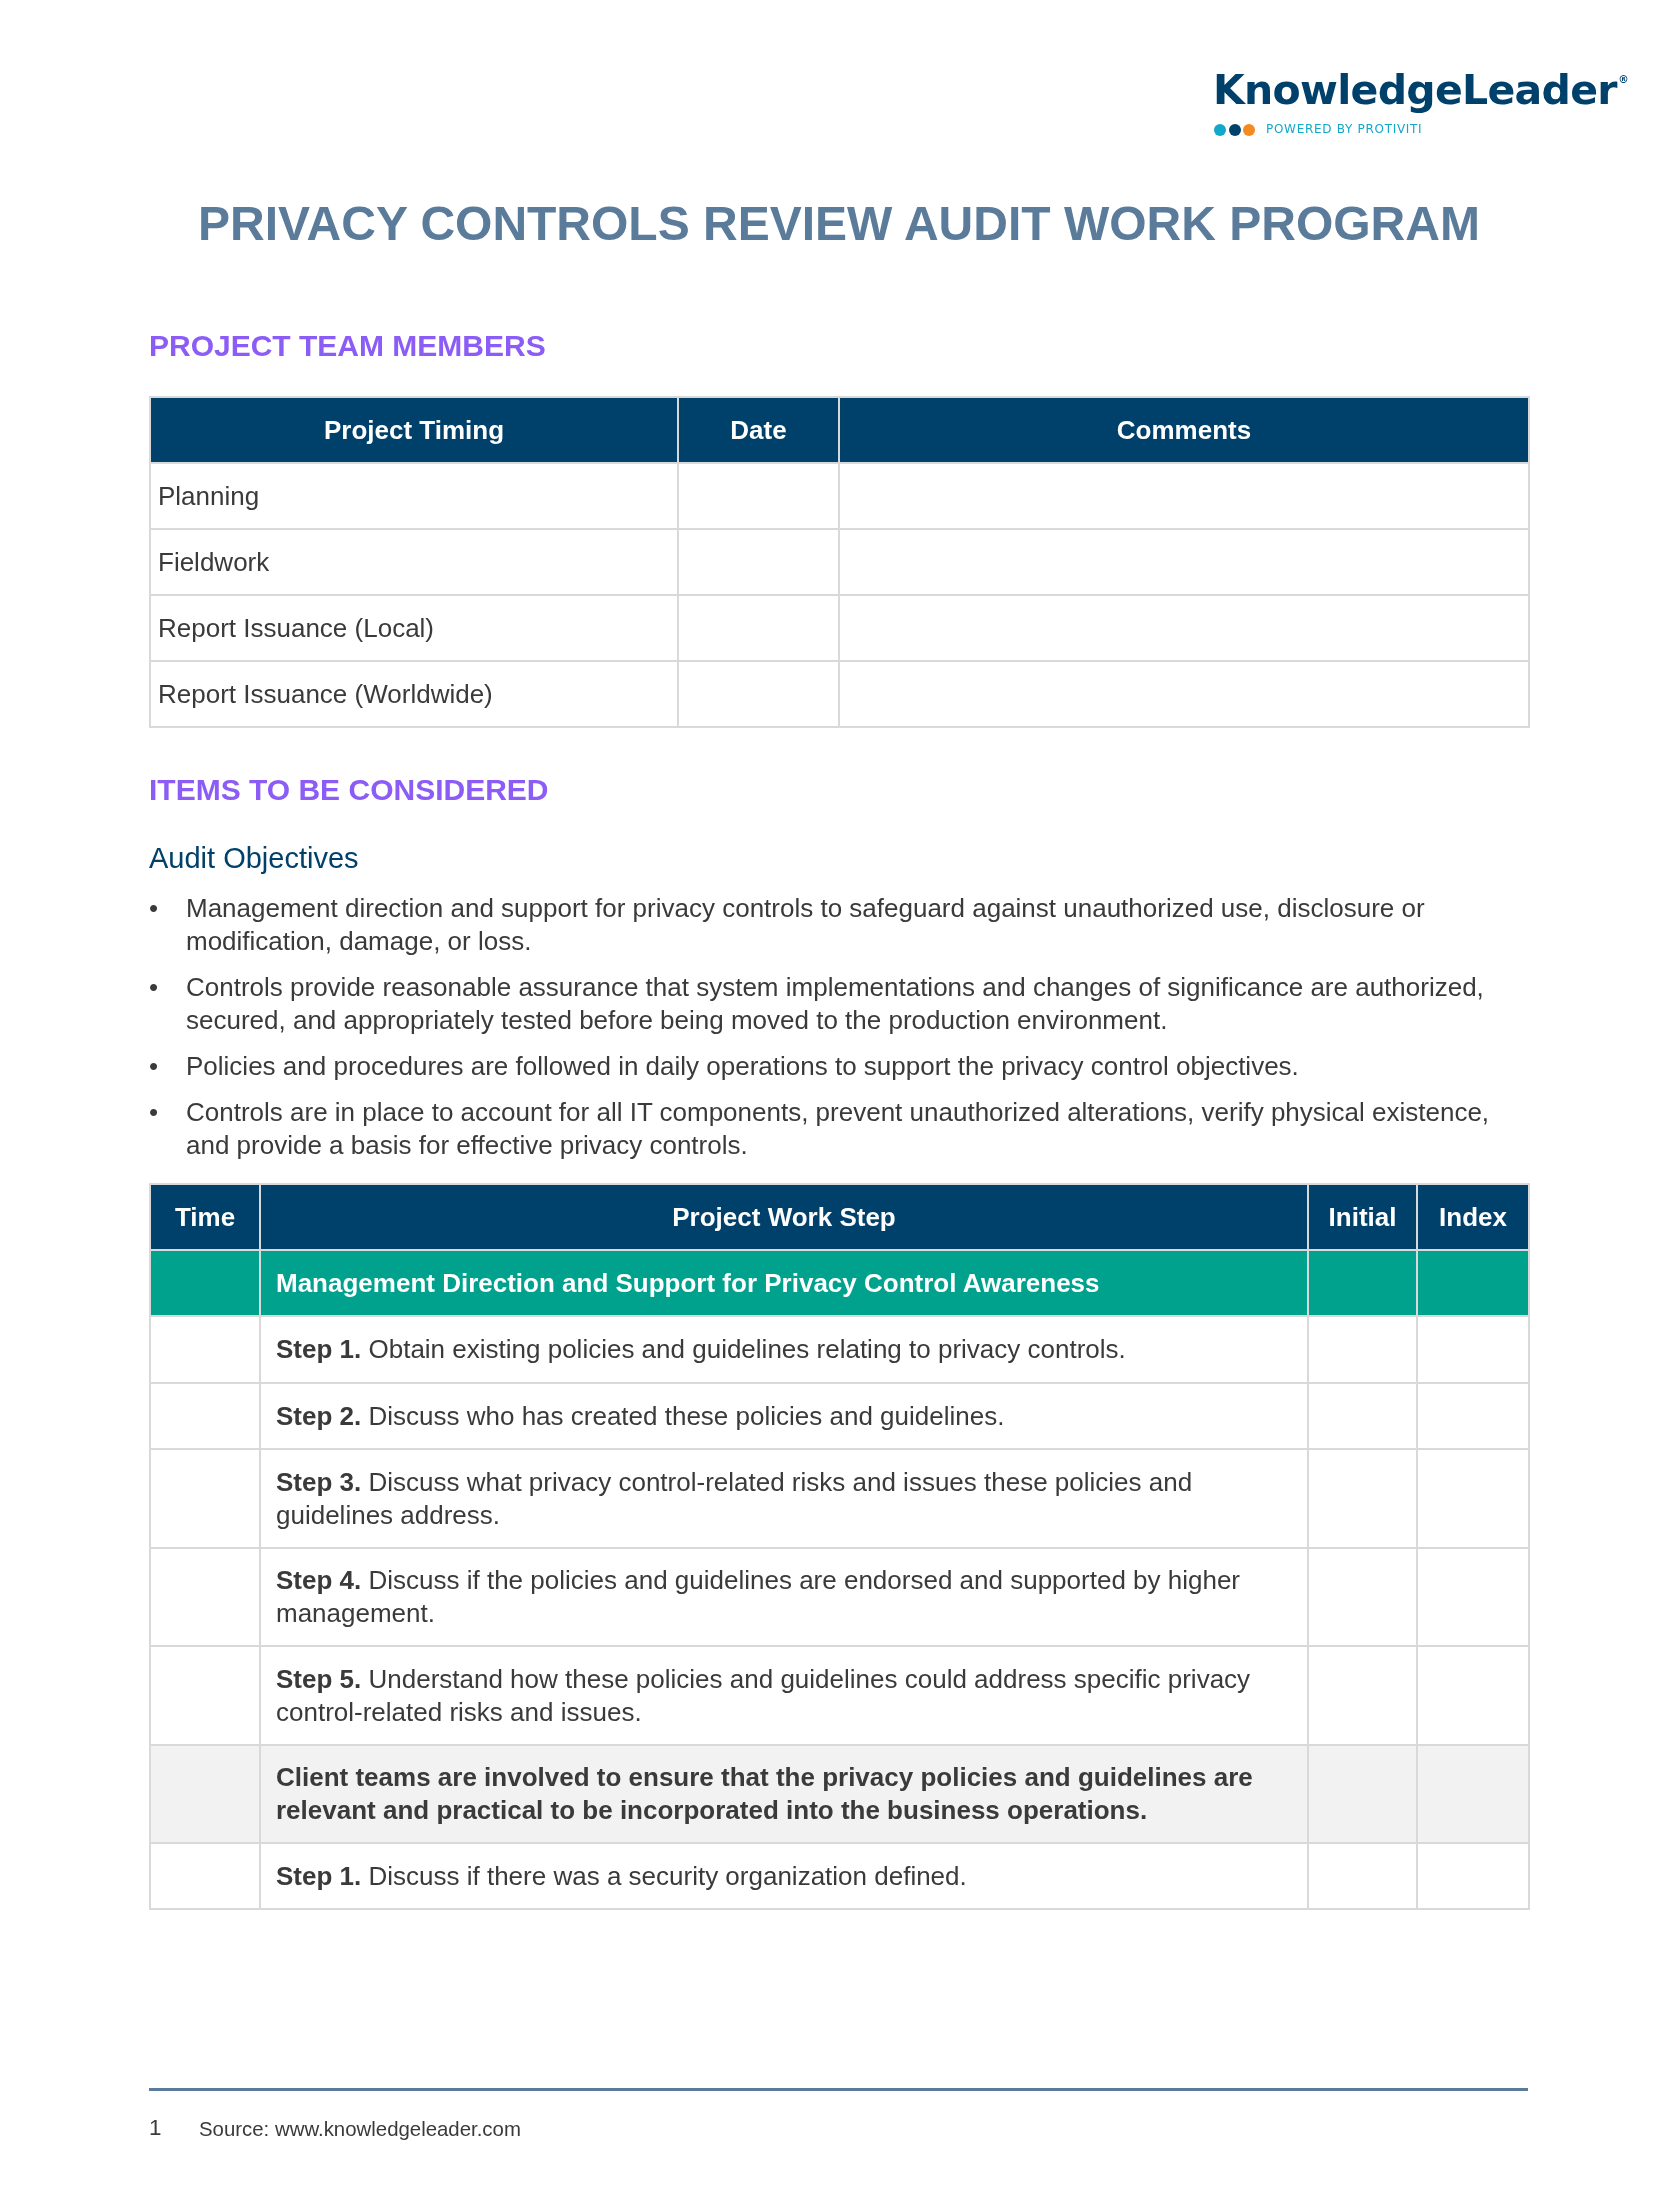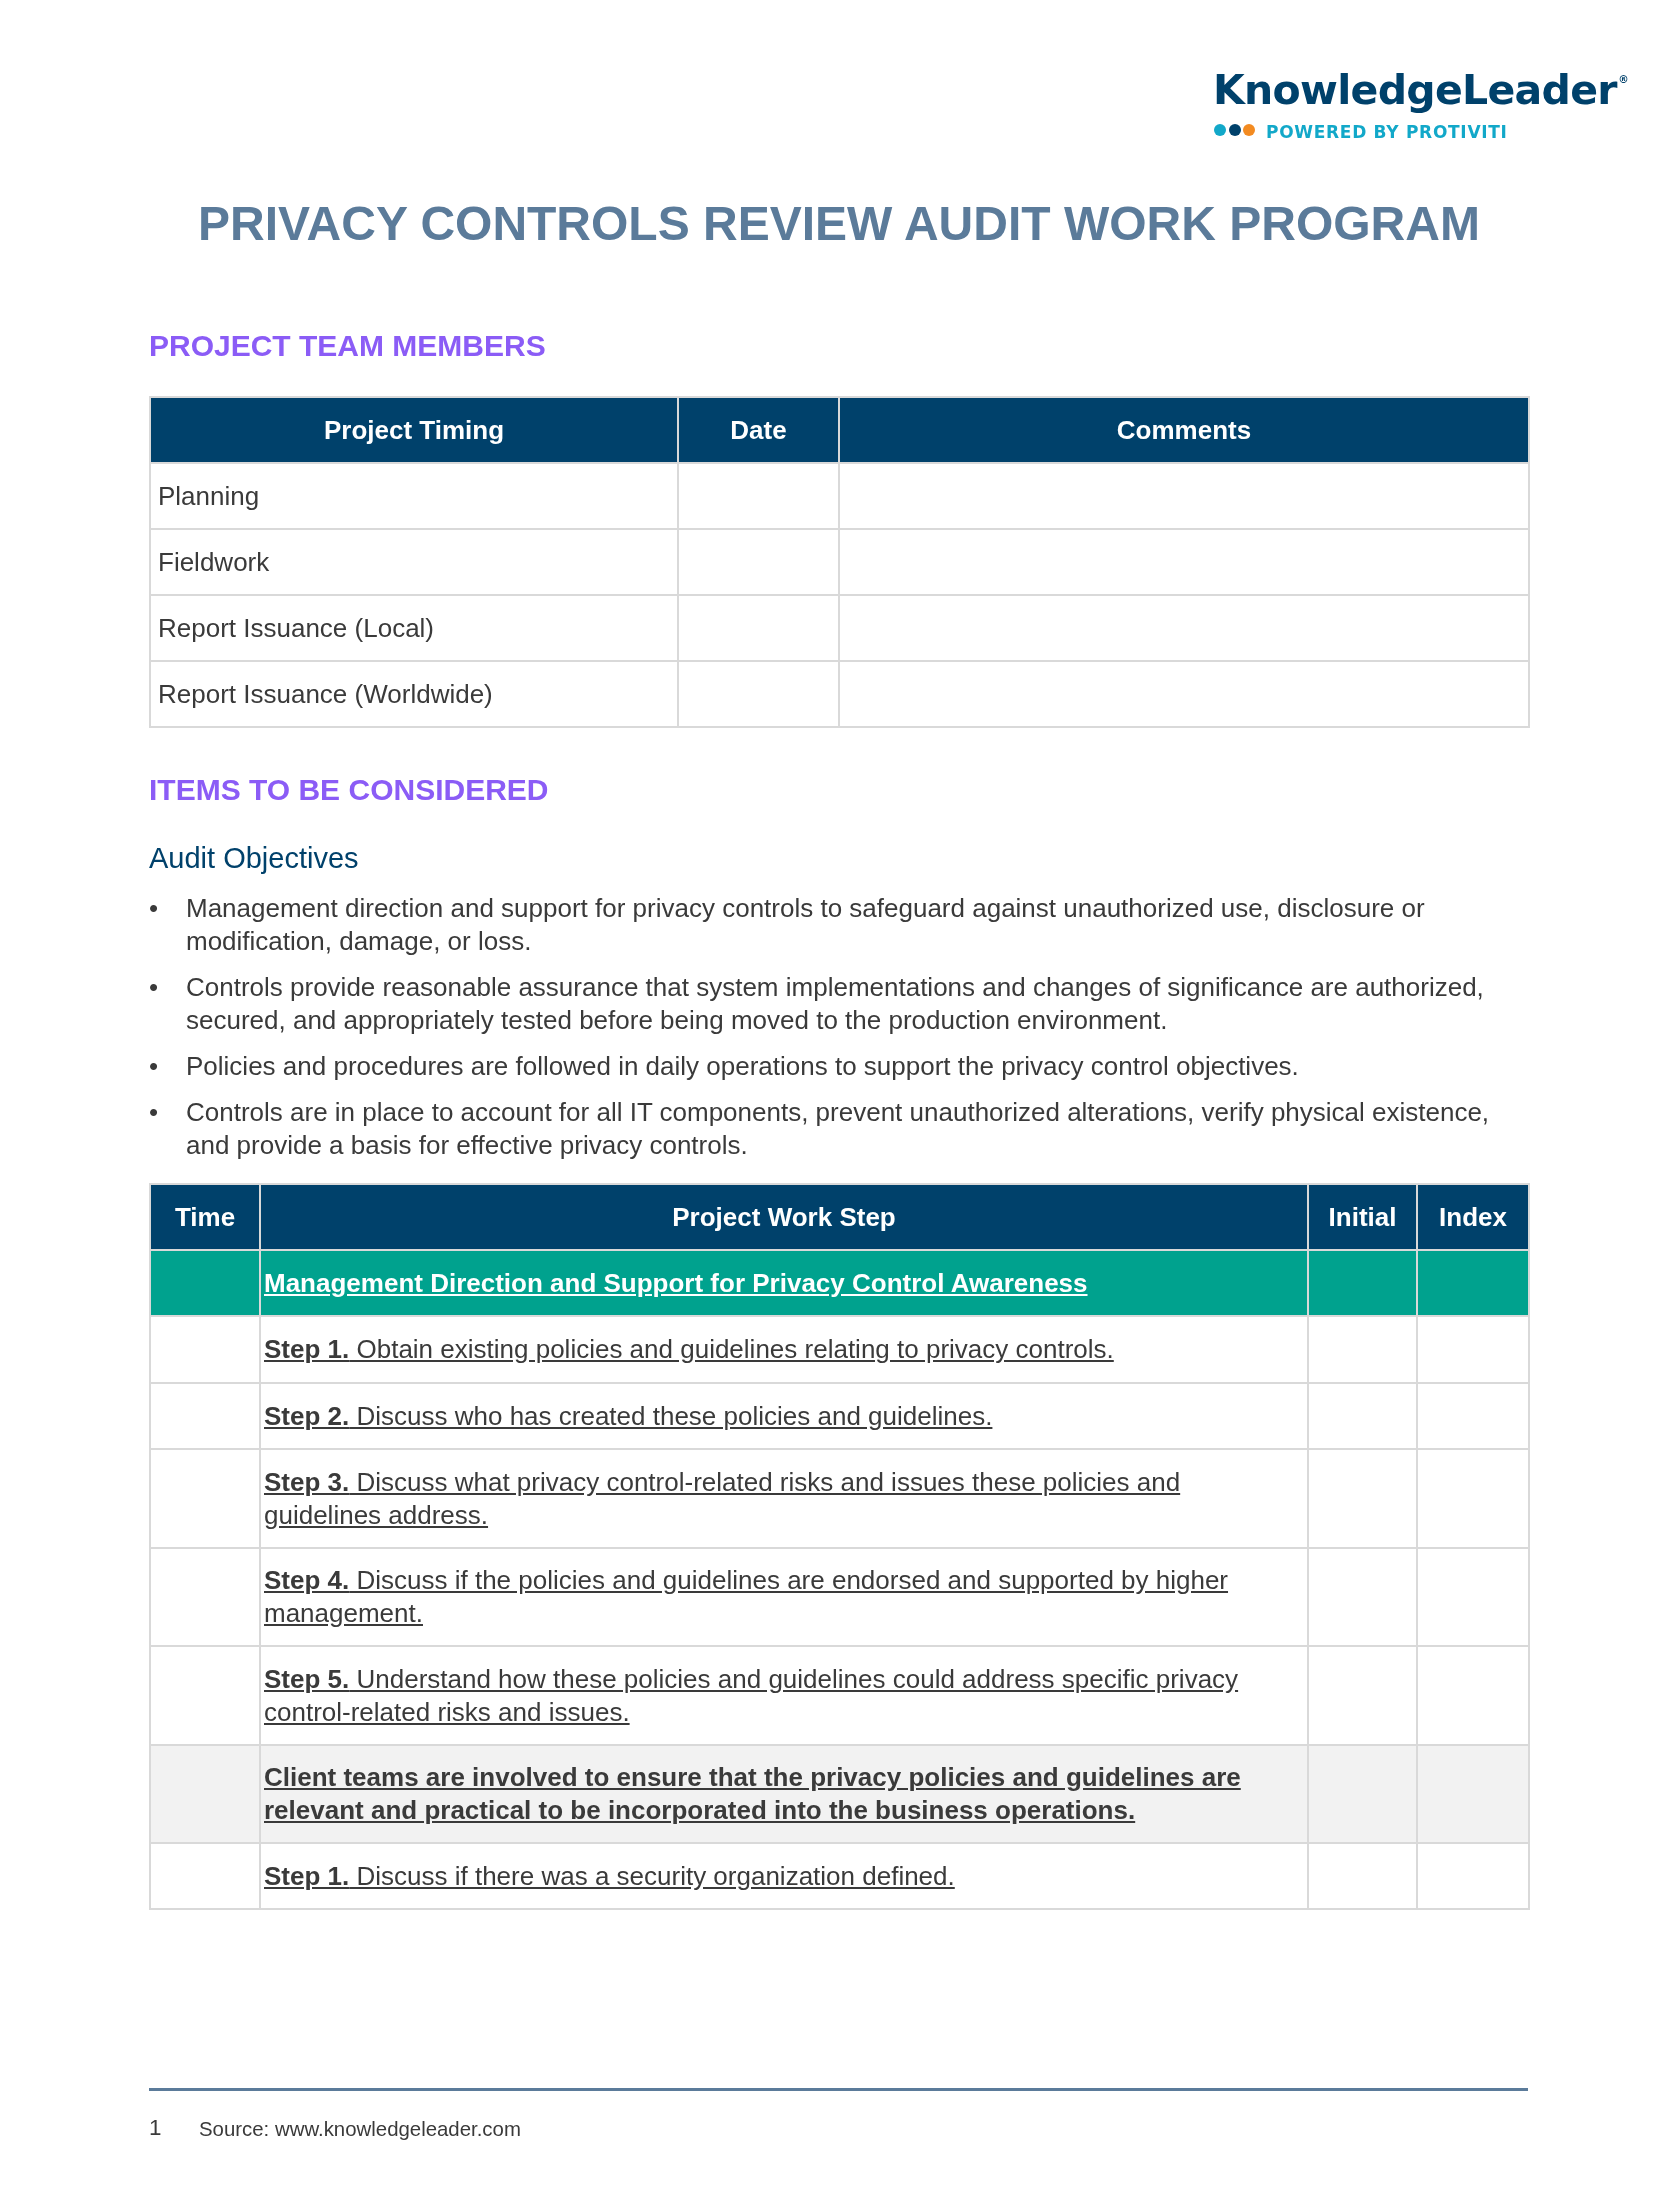--- a/index.html
+++ b/index.html
@@ -4,33 +4,33 @@
 <style>
   html, body { margin:0; padding:0; }
   body { width:1678px; height:2194px; background:#ffffff; position:relative; overflow:hidden;
          font-family:"Liberation Sans", sans-serif; color:#3a3a3a; }
   .abs { position:absolute; }
 
   
   .logo-word { left:1213px; top:66px; font-size:41px; font-weight:bold; color:#00416b; letter-spacing:-0.7px; font-family:"DejaVu Sans", sans-serif; }
   .logo-reg { font-size:10.5px; vertical-align:top; position:relative; top:6.6px; margin-left:1.3px; }
   .dot { width:12px; height:12px; border-radius:50%; top:124px; }
-  .powered { left:1266px; top:122px; font-size:17px; font-weight:bold; color:#12a8c9; letter-spacing:0.7px; font-family:"DejaVu Sans", sans-serif; }
+  .powered { left:1266px; top:122px; font-size:12px; font-weight:normal; color:#12a8c9; letter-spacing:0.7px; font-family:"DejaVu Sans", sans-serif; }
 
   .title { left:0; width:1678px; top:190px; text-align:center; font-size:48px; font-weight:bold; color:#5b7b9a;margin-top:6px; }
   .h2 { left:149px; font-size:30px; font-weight:bold; color:#8b5cf6; }
   .h3 { left:149px; font-size:29px; font-weight:normal; color:#00416b; }
 
   table { border-collapse:collapse; table-layout:fixed; position:absolute; }
   td, th { border:2px solid #d9d9d9; padding:0; font-size:26px; vertical-align:middle; }
   th { background:#00416b; color:#ffffff; font-weight:bold; text-align:center; }
   .t1 { left:149px; top:396px; width:1379px;border-radius:9px; }
   .t1 td { color:#3a3a3a; padding-left:7px; }
   .t2 { left:149px; top:1183px; width:1379px; }
-  .t2 td.txt { padding-left:3px; padding-right:12px; line-height:33px;text-decoration:underline; }
+  .t2 td.txt { padding-left:15px; padding-right:12px; line-height:33px; }
   .teal td { background:#00a28e; color:#ffffff; font-weight:bold; }
   .gray td { background:#f2f2f2; }
   .sub { font-weight:bold; color:#3a3a3a; }
   .stepnum { font-weight:bold; }
 
   .bullets { left:149px; top:892px; width:1382px; font-size:26px; line-height:33px; color:#3a3a3a; }
   .bullet { position:relative; padding-left:37px; margin-bottom:13px; }
   .bullet .b { position:absolute; left:0; top:0; }
 
   .footer-line { left:149px; top:2088px; width:1379px; height:3.3px; background:#5b7b9a; }

